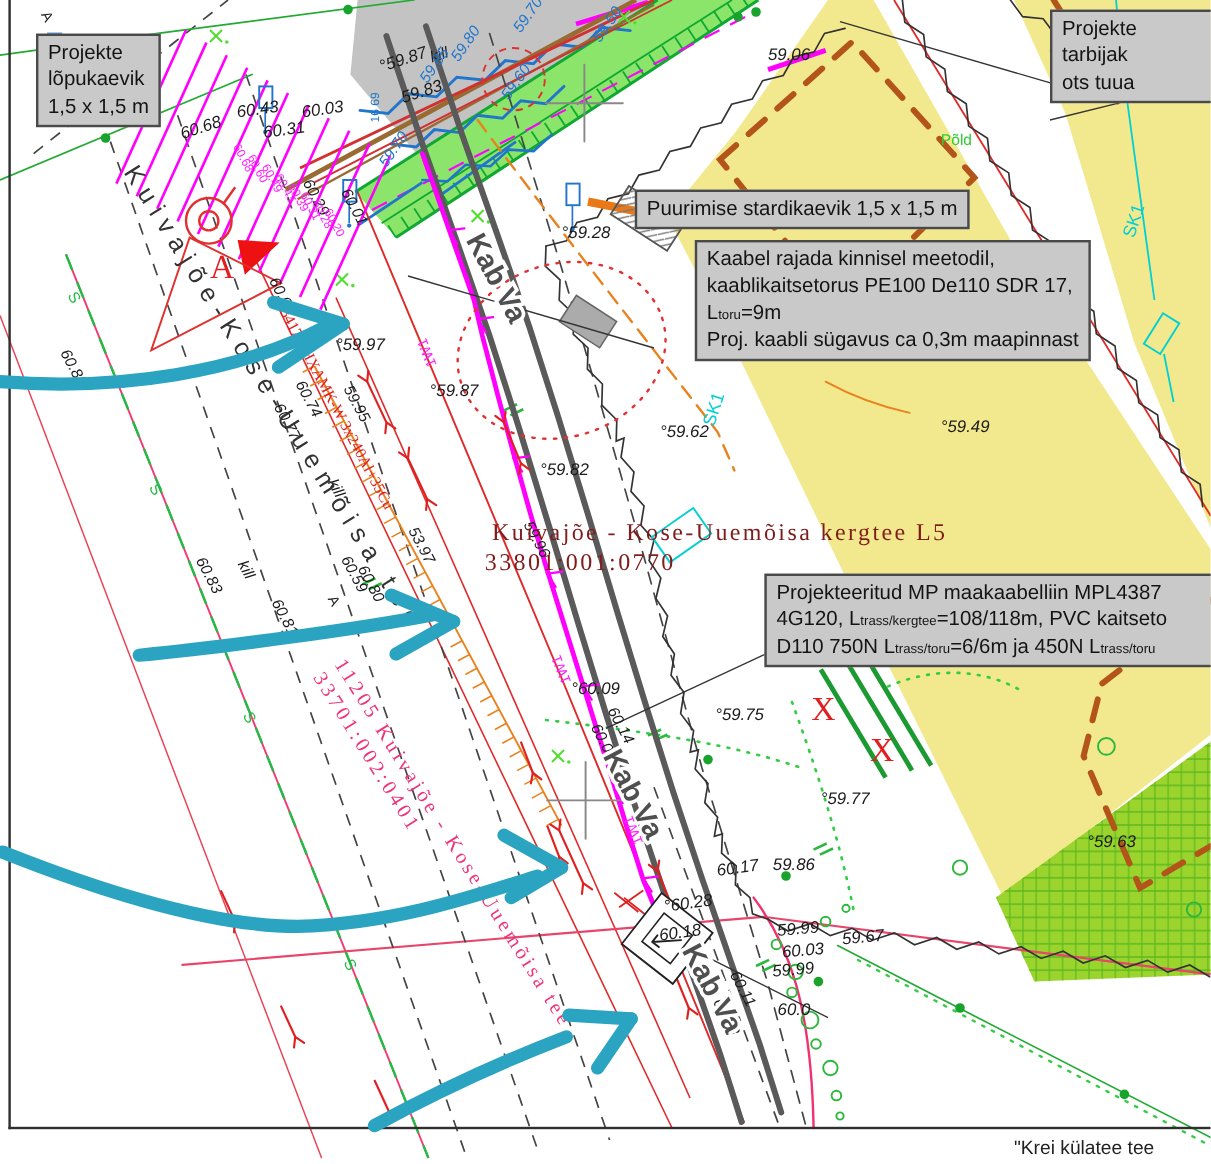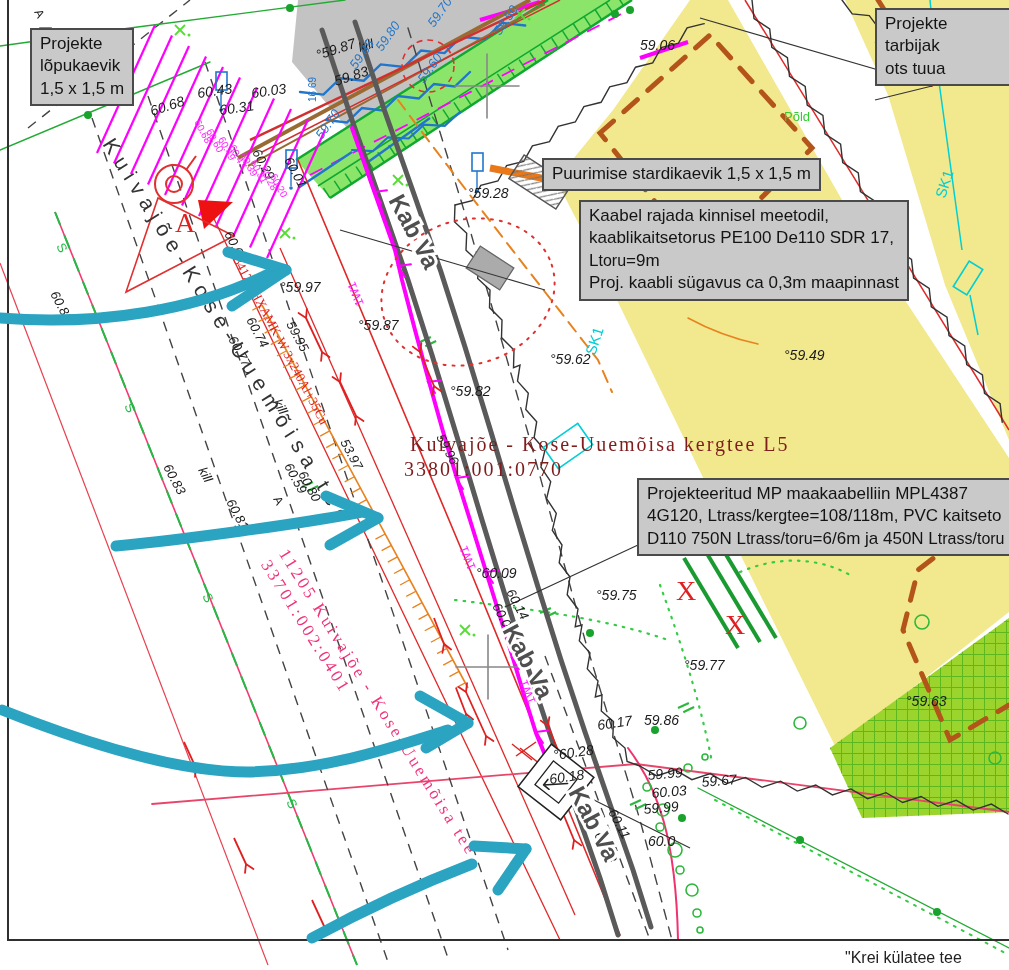--- a/index.html
+++ b/index.html
@@ -4,21 +4,21 @@
 <style>
   html,body{margin:0;padding:0;background:#fff;}
   .stage{position:relative;width:1009px;height:970px;overflow:hidden;background:#fff;
          font-family:"Liberation Sans",sans-serif;}
   .stage svg{position:absolute;left:0;top:0;}
   #annot{z-index:40;pointer-events:none;}
   .frame-left{position:absolute;left:7px;top:0;width:2px;height:941px;background:#2f2f2f;z-index:5;}
   .frame-bottom{position:absolute;left:7px;top:939px;width:1002px;height:2px;background:#2f2f2f;z-index:5;}
   .gbox{position:absolute;background:#c9c9c9;border:2px solid #4a4a4a;color:#141414;
         padding:3px 8px 4px 8px;font-size:17px;line-height:1.32;z-index:20;white-space:nowrap;}
-  .gbox .sub{font-size:16px;}
+  .gbox .sub{font-size:11px;}
   .redtext{position:absolute;color:#7f1d1d;font-family:"Liberation Serif",serif;
            font-size:20px;letter-spacing:2px;white-space:nowrap;z-index:12;line-height:1.25;}
   .parcel{position:absolute;left:292px;top:545px;color:#f0337a;font-family:"Liberation Serif",serif;
           font-size:17px;letter-spacing:3px;white-space:nowrap;z-index:12;line-height:1.25;
           transform:rotate(58deg);transform-origin:0 0;}
   .street{position:absolute;left:118px;top:134px;color:#333;font-size:21px;letter-spacing:7px;
           white-space:nowrap;z-index:11;transform:rotate(58deg);transform-origin:0 0;}
   .bottom-note{position:absolute;left:845px;top:949px;font-size:16px;color:#222;z-index:6;white-space:nowrap;}
 </style>
 </head>
@@ -438,21 +438,21 @@
         <text transform="translate(175 232) rotate(0)" font-size="28" fill="#e02020" font-family="&quot;Liberation Serif&quot;,serif">A</text>
       </g>
   </svg>
 
   <div class="gbox" style="left:30px;top:28px;">
     <div>Projekte</div>
     <div>lõpukaevik</div>
     <div>1,5 x 1,5 m</div>
   </div>
 
-  <div class="gbox" style="left:542px;top:158px;">
+  <div class="gbox" style="left:529px;top:158px;">
     <span>Puurimise stardikaevik 1,5 x 1,5 m</span>
   </div>
 
   <div class="gbox" style="left:539px;top:200px;margin-left:40px;">
     <div>Kaabel rajada kinnisel meetodil,</div>
     <div>kaablikaitsetorus PE100 De110 SDR 17,</div>
     <div><span>L</span><span class="sub">toru</span><span>=9m</span></div>
     <div>Proj. kaabli sügavus ca 0,3m maapinnast</div>
   </div>
 

